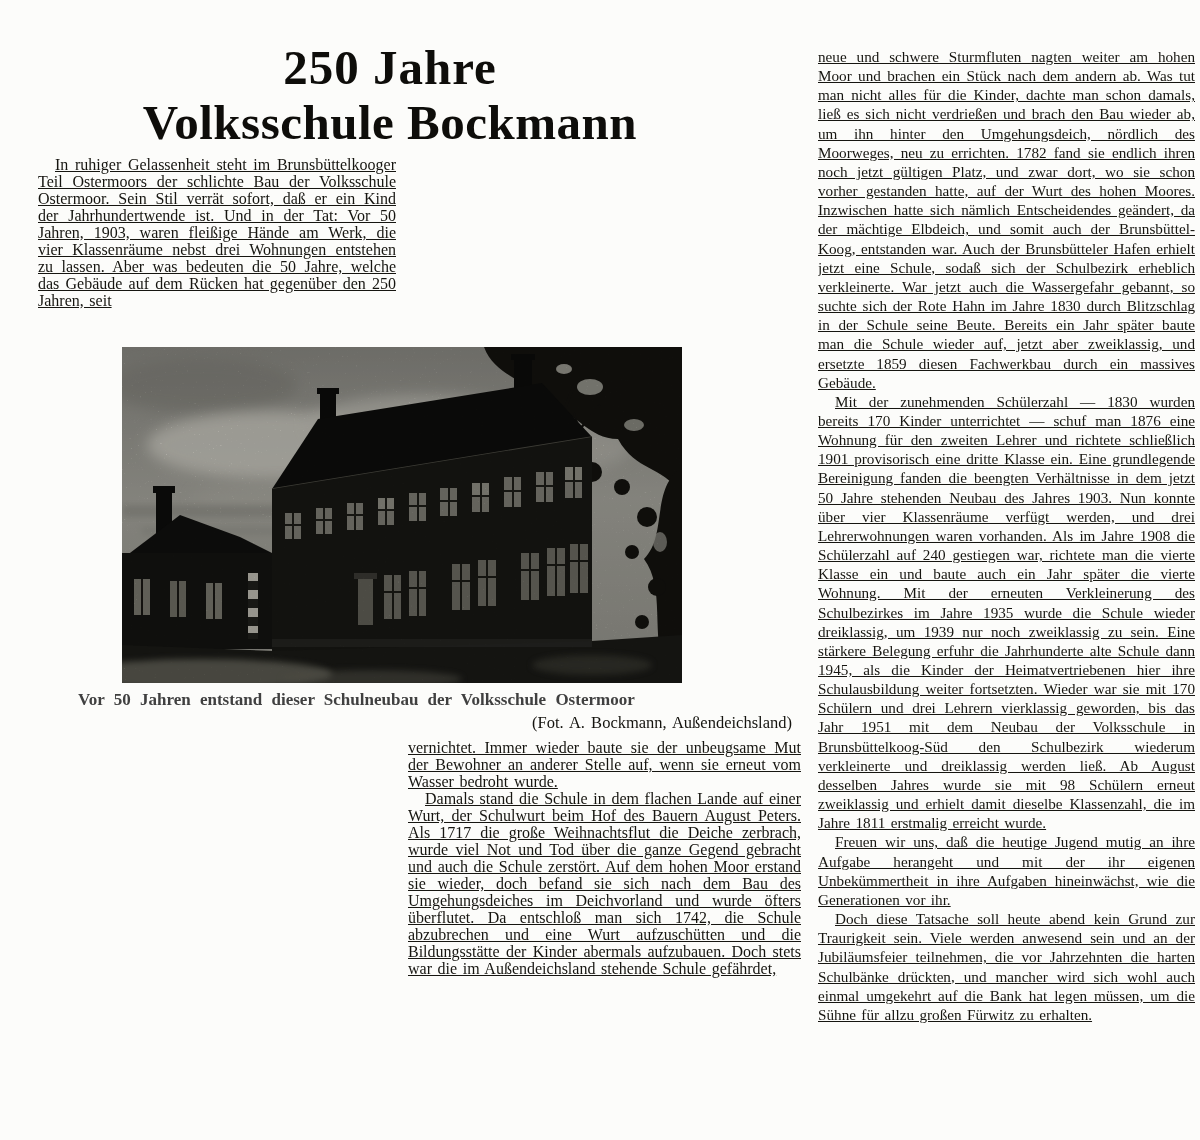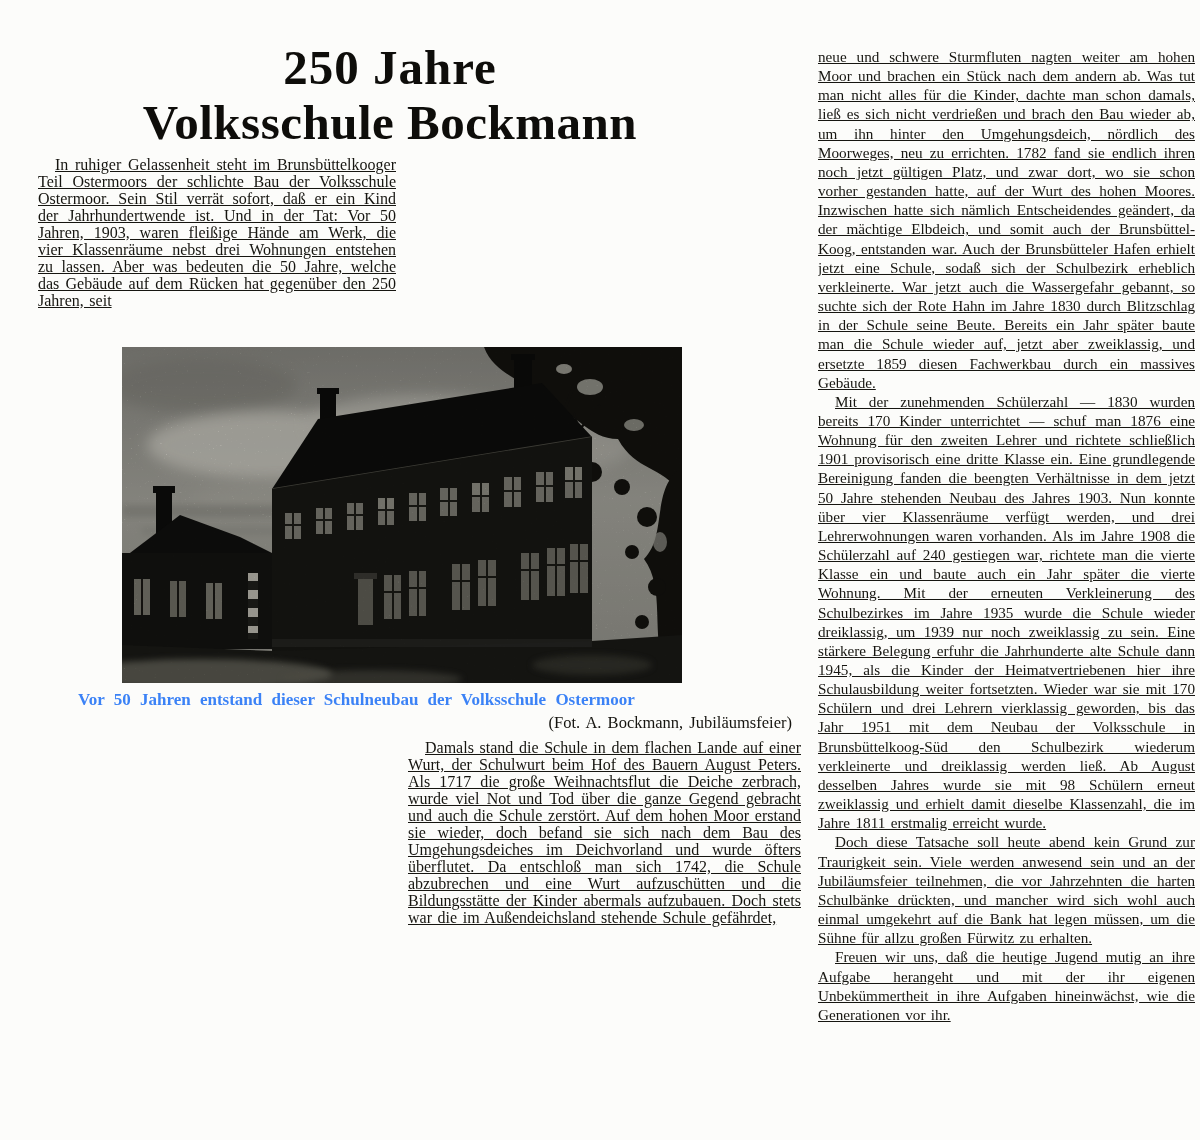--- a/index.html
+++ b/index.html
@@ -20,21 +20,21 @@
     text-align:justify;text-align-last:left;
     word-spacing:1.6px;color:#161510;text-decoration:underline;
   }
   .col p{margin:0;padding:0;}
   .col p.ind{text-indent:17px;}
   .body-lg{font-size:16px;line-height:17px;}
   .body-sm{font-size:15.2px;line-height:19.15px;}
   .col-left{left:38px;top:134px;width:358px;height:196px;overflow:hidden;}
   .col-ctop{left:412px;top:134px;width:390px;height:196px;overflow:hidden;}
   .photo-wrap{left:122px;top:325px;width:560px;height:336px;}
-  .caption{left:78px;top:668px;width:575px;font-weight:bold;font-size:17px;word-spacing:5px;color:#3b82f6;}
+  .caption{left:78px;top:668px;width:575px;font-weight:bold;font-size:17px;word-spacing:5px;color:#404040;}
   .credit{left:470px;top:691px;width:322px;text-align:right;font-size:16.5px;word-spacing:2px;color:#15140f;}
   .col-cbot{left:408px;top:717px;width:393px;height:423px;overflow:hidden;}
   .col-right{left:818px;top:25px;width:377px;height:1114px;overflow:hidden;}
   .endmark{
     position:absolute;right:14px;bottom:2px;
     font-size:19px;line-height:19px;color:#1b1a15;
   }
   svg{display:block;}
 </style>
 </head>
@@ -212,25 +212,26 @@
       <ellipse cx="250" cy="332" rx="90" ry="9" fill="#6d6c60" opacity="0.5" filter="url(#soft2)"></ellipse>
       <ellipse cx="470" cy="318" rx="60" ry="10" fill="#55544a" opacity="0.5" filter="url(#soft2)"></ellipse>
       <rect x="150" y="292" width="320" height="8" fill="#343430" opacity="0.6"></rect>
     </g>
 
     <rect x="0" y="0" width="560" height="336" filter="url(#grain)" opacity="0.30"></rect>
   </svg>
 </div>
 
 <div class="abs caption">Vor 50 Jahren entstand dieser Schulneubau der Volksschule Ostermoor</div>
-<div class="abs credit">(Fot. A. Bockmann, Jubiläumsfeier)</div>
+<div class="abs credit">(Fot. A. Bockmann, Außendeichsland)</div>
 
 <div class="abs col col-cbot body-lg">
+  <p>vernichtet. Immer wieder baute sie der unbeugsame Mut der Bewohner an anderer Stelle auf, wenn sie erneut vom Wasser bedroht wurde.</p>
   <p class="ind">Damals stand die Schule in dem flachen Lande auf einer Wurt, der Schulwurt beim Hof des Bauern August Peters. Als 1717 die große Weihnachtsflut die Deiche zerbrach, wurde viel Not und Tod über die ganze Gegend gebracht und auch die Schule zerstört. Auf dem hohen Moor erstand sie wieder, doch befand sie sich nach dem Bau des Umgehungsdeiches im Deichvorland und wurde öfters überflutet. Da entschloß man sich 1742, die Schule abzubrechen und eine Wurt aufzuschütten und die Bildungsstätte der Kinder abermals aufzubauen. Doch stets war die im Außendeichsland stehende Schule gefährdet,</p>
 </div>
 
 <div class="abs col col-right body-sm">
   <p>neue und schwere Sturmfluten nagten weiter am hohen Moor und brachen ein Stück nach dem andern ab. Was tut man nicht alles für die Kinder, dachte man schon damals, ließ es sich nicht verdrießen und brach den Bau wieder ab, um ihn hinter den Umgehungsdeich, nördlich des Moorweges, neu zu errichten. 1782 fand sie endlich ihren noch jetzt gültigen Platz, und zwar dort, wo sie schon vorher gestanden hatte, auf der Wurt des hohen Moores. Inzwischen hatte sich nämlich Entscheidendes geändert, da der mächtige Elbdeich, und somit auch der Brunsbüttel-Koog, entstanden war. Auch der Brunsbütteler Hafen erhielt jetzt eine Schule, sodaß sich der Schulbezirk erheblich verkleinerte. War jetzt auch die Wassergefahr gebannt, so suchte sich der Rote Hahn im Jahre 1830 durch Blitzschlag in der Schule seine Beute. Bereits ein Jahr später baute man die Schule wieder auf, jetzt aber zweiklassig, und ersetzte 1859 diesen Fachwerkbau durch ein massives Gebäude.</p>
   <p class="ind">Mit der zunehmenden Schülerzahl — 1830 wurden bereits 170 Kinder unterrichtet — schuf man 1876 eine Wohnung für den zweiten Lehrer und richtete schließlich 1901 provisorisch eine dritte Klasse ein. Eine grundlegende Bereinigung fanden die beengten Verhältnisse in dem jetzt 50 Jahre stehenden Neubau des Jahres 1903. Nun konnte über vier Klassenräume verfügt werden, und drei Lehrerwohnungen waren vorhanden. Als im Jahre 1908 die Schülerzahl auf 240 gestiegen war, richtete man die vierte Klasse ein und baute auch ein Jahr später die vierte Wohnung. Mit der erneuten Verkleinerung des Schulbezirkes im Jahre 1935 wurde die Schule wieder dreiklassig, um 1939 nur noch zweiklassig zu sein. Eine stärkere Belegung erfuhr die Jahrhunderte alte Schule dann 1945, als die Kinder der Heimatvertriebenen hier ihre Schulausbildung weiter fortsetzten. Wieder war sie mit 170 Schülern und drei Lehrern vierklassig geworden, bis das Jahr 1951 mit dem Neubau der Volksschule in Brunsbüttelkoog-Süd den Schulbezirk wiederum verkleinerte und dreiklassig werden ließ. Ab August desselben Jahres wurde sie mit 98 Schülern erneut zweiklassig und erhielt damit dieselbe Klassenzahl, die im Jahre 1811 erstmalig erreicht wurde.</p>
+  <p class="ind">Freuen wir uns, daß die heutige Jugend mutig an ihre Aufgabe herangeht und mit der ihr eigenen Unbekümmertheit in ihre Aufgaben hineinwächst, wie die Generationen vor ihr.</p>
   <p class="ind">Doch diese Tatsache soll heute abend kein Grund zur Traurigkeit sein. Viele werden anwesend sein und an der Jubiläumsfeier teilnehmen, die vor Jahrzehnten die harten Schulbänke drückten, und mancher wird sich wohl auch einmal umgekehrt auf die Bank hat legen müssen, um die Sühne für allzu großen Fürwitz zu erhalten.</p>
-  <p class="ind">Freuen wir uns, daß die heutige Jugend mutig an ihre Aufgabe herangeht und mit der ihr eigenen Unbekümmertheit in ihre Aufgaben hineinwächst, wie die Generationen vor ihr.</p>
   <span class="endmark">✡</span>
 </div>
 
 </body></html>

